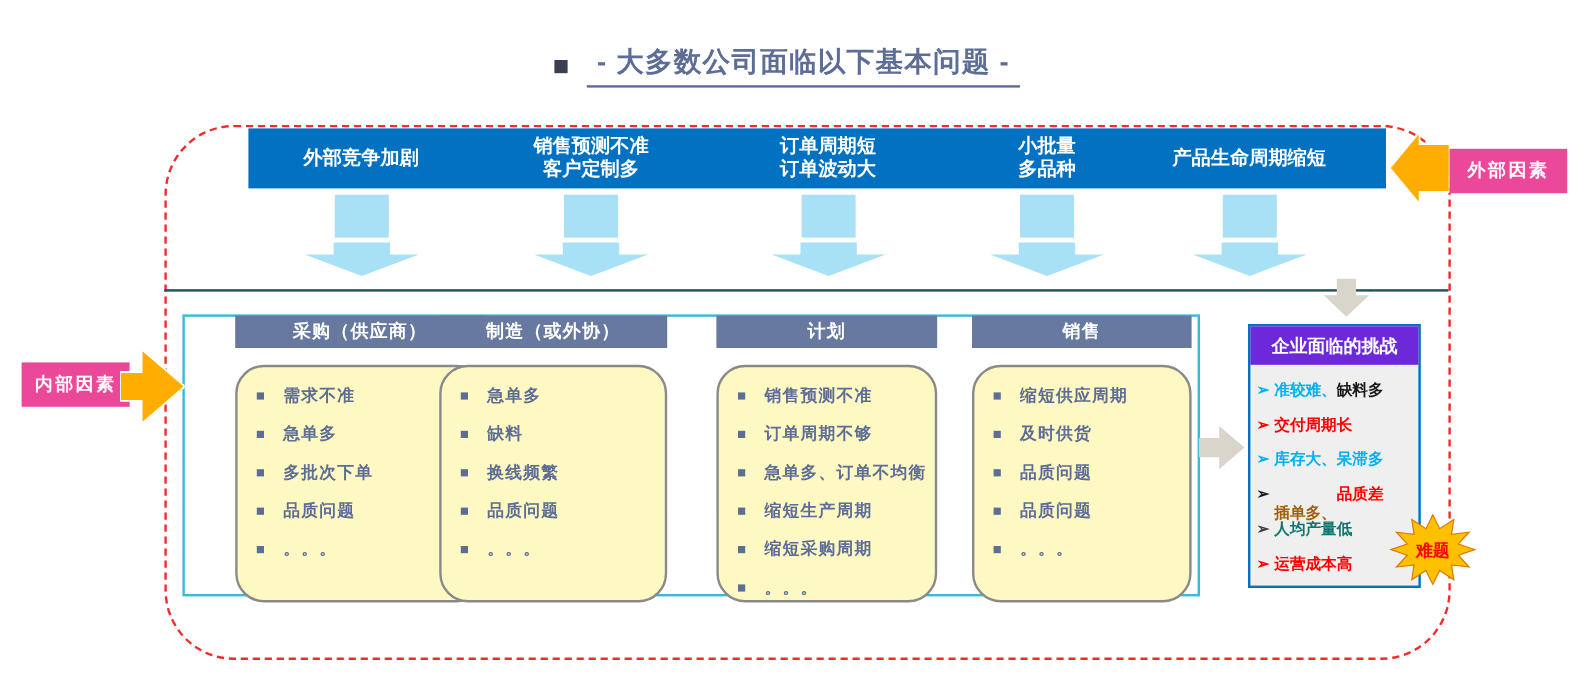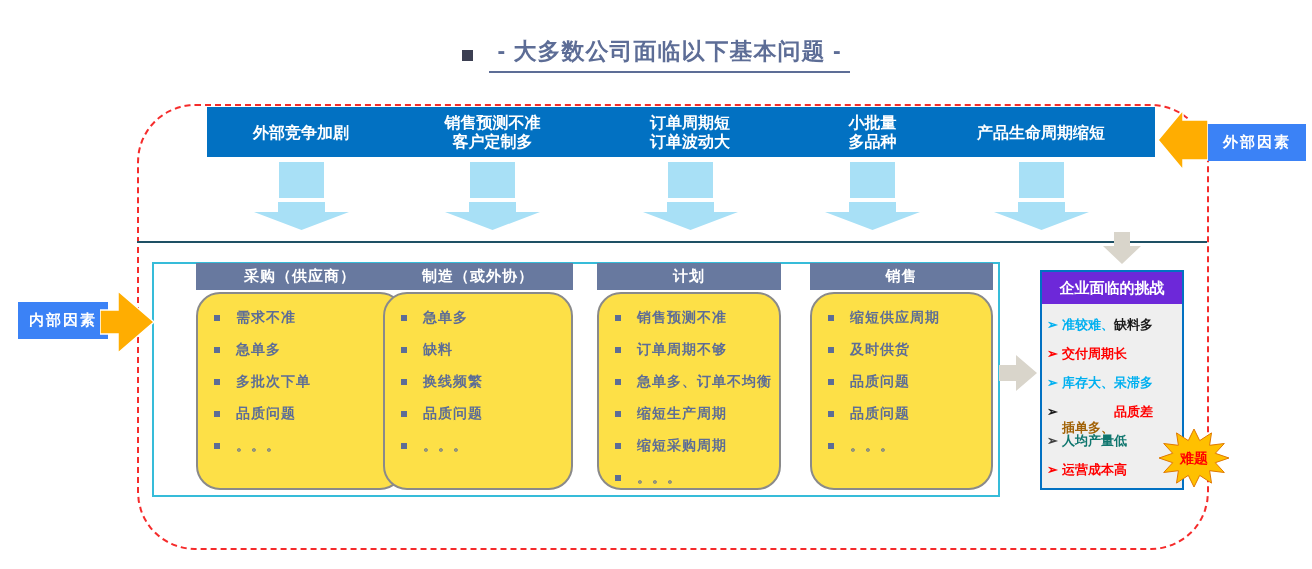--- a/index.html
+++ b/index.html
@@ -17,32 +17,32 @@
   .bc0{width:188px;}.bc1{width:195px;}.bc2{width:200px;}.bc3{width:165px;}.bc4{width:172px;text-align:right;}
   
   .arrow-row{position:absolute;left:207px;top:162px;width:920px;display:flex;}
   .arrow-col{display:flex;justify-content:center;}
   
   .divider{position:absolute;left:137px;top:241px;width:1070px;height:2px;background:#1e5064;}
   
   .boxes-frame{position:absolute;left:152px;top:262px;width:844px;height:231px;border:2px solid #36bcd9;background:#fff;}
   .cat-box{position:absolute;top:263px;}
   .cat-header{height:27px;background:#68799f;color:#fff;font-weight:bold;font-size:15px;display:flex;align-items:center;justify-content:center;letter-spacing:1px;}
-  .cat-body{margin-top:2px;height:186px;background:#fde047;border:2px solid #8a8a8a;border-radius:24px;padding:8px 0 0;}
+  .cat-body{margin-top:14px;height:186px;background:#fef9c3;border:2px solid #8a8a8a;border-radius:24px;padding:8px 0 0;}
   .cat-item{display:flex;align-items:center;height:32px;}
   .cat-item .sq{width:6px;height:6px;background:#5d6d96;margin-left:16px;flex:none;}
   .cat-item .txt{margin-left:16px;font-size:14px;font-weight:bold;color:#5d6d96;letter-spacing:1px;white-space:nowrap;}
   
   .challenge-box{position:absolute;left:1040px;top:270px;width:140px;height:216px;border:2px solid #0271c2;background:#efefef;z-index:3;}
   .ch-header{height:32px;background:#6d28d9;color:#fff;font-weight:bold;font-size:15px;display:flex;align-items:center;justify-content:center;}
   .ch-body{padding:6px 2px 0 5px;}
   .ch-row{display:flex;align-items:center;height:29px;font-size:13px;font-weight:bold;white-space:nowrap;}
   .ch-bullet{margin-right:4px;font-size:13px;}
   
-  .label-box{position:absolute;background:#3b82f6;color:#fff;font-weight:bold;font-size:15px;display:flex;align-items:center;justify-content:center;letter-spacing:2px;z-index:4;}
+  .label-box{position:absolute;background:#ec4899;color:#fff;font-weight:bold;font-size:15px;display:flex;align-items:center;justify-content:center;letter-spacing:2px;z-index:4;}
   .external-box{left:1208px;top:124px;width:98px;height:37px;}
   .internal-box{left:18px;top:302px;width:90px;height:37px;}
   .ext-arrow{position:absolute;left:1158px;top:108px;z-index:4;}
   .int-arrow{position:absolute;left:100px;top:291px;z-index:4;}
   .gray-down{position:absolute;left:1103px;top:232px;z-index:2;}
   .gray-right{position:absolute;left:999px;top:350px;z-index:2;}
   .star{position:absolute;left:1158px;top:428px;z-index:6;}
 </style>
 </head>
 <body>
@@ -187,21 +187,21 @@
         <div class="cat-item">
           <span class="sq"></span>
           <span class="txt">品质问题</span>
         </div>
         <div class="cat-item">
           <span class="sq"></span>
           <span class="txt">。。。</span>
         </div>
       </div>
     </div>
-    <div class="cat-box" style="left: 383px; width: 190px; border-radius: 24px;">
+    <div class="cat-box" style="left: 366px; width: 190px; border-radius: 24px;">
       <div class="cat-header">制造（或外协）</div>
       <div class="cat-body">
         <div class="cat-item">
           <span class="sq"></span>
           <span class="txt">急单多</span>
         </div>
         <div class="cat-item">
           <span class="sq"></span>
           <span class="txt">缺料</span>
         </div>

